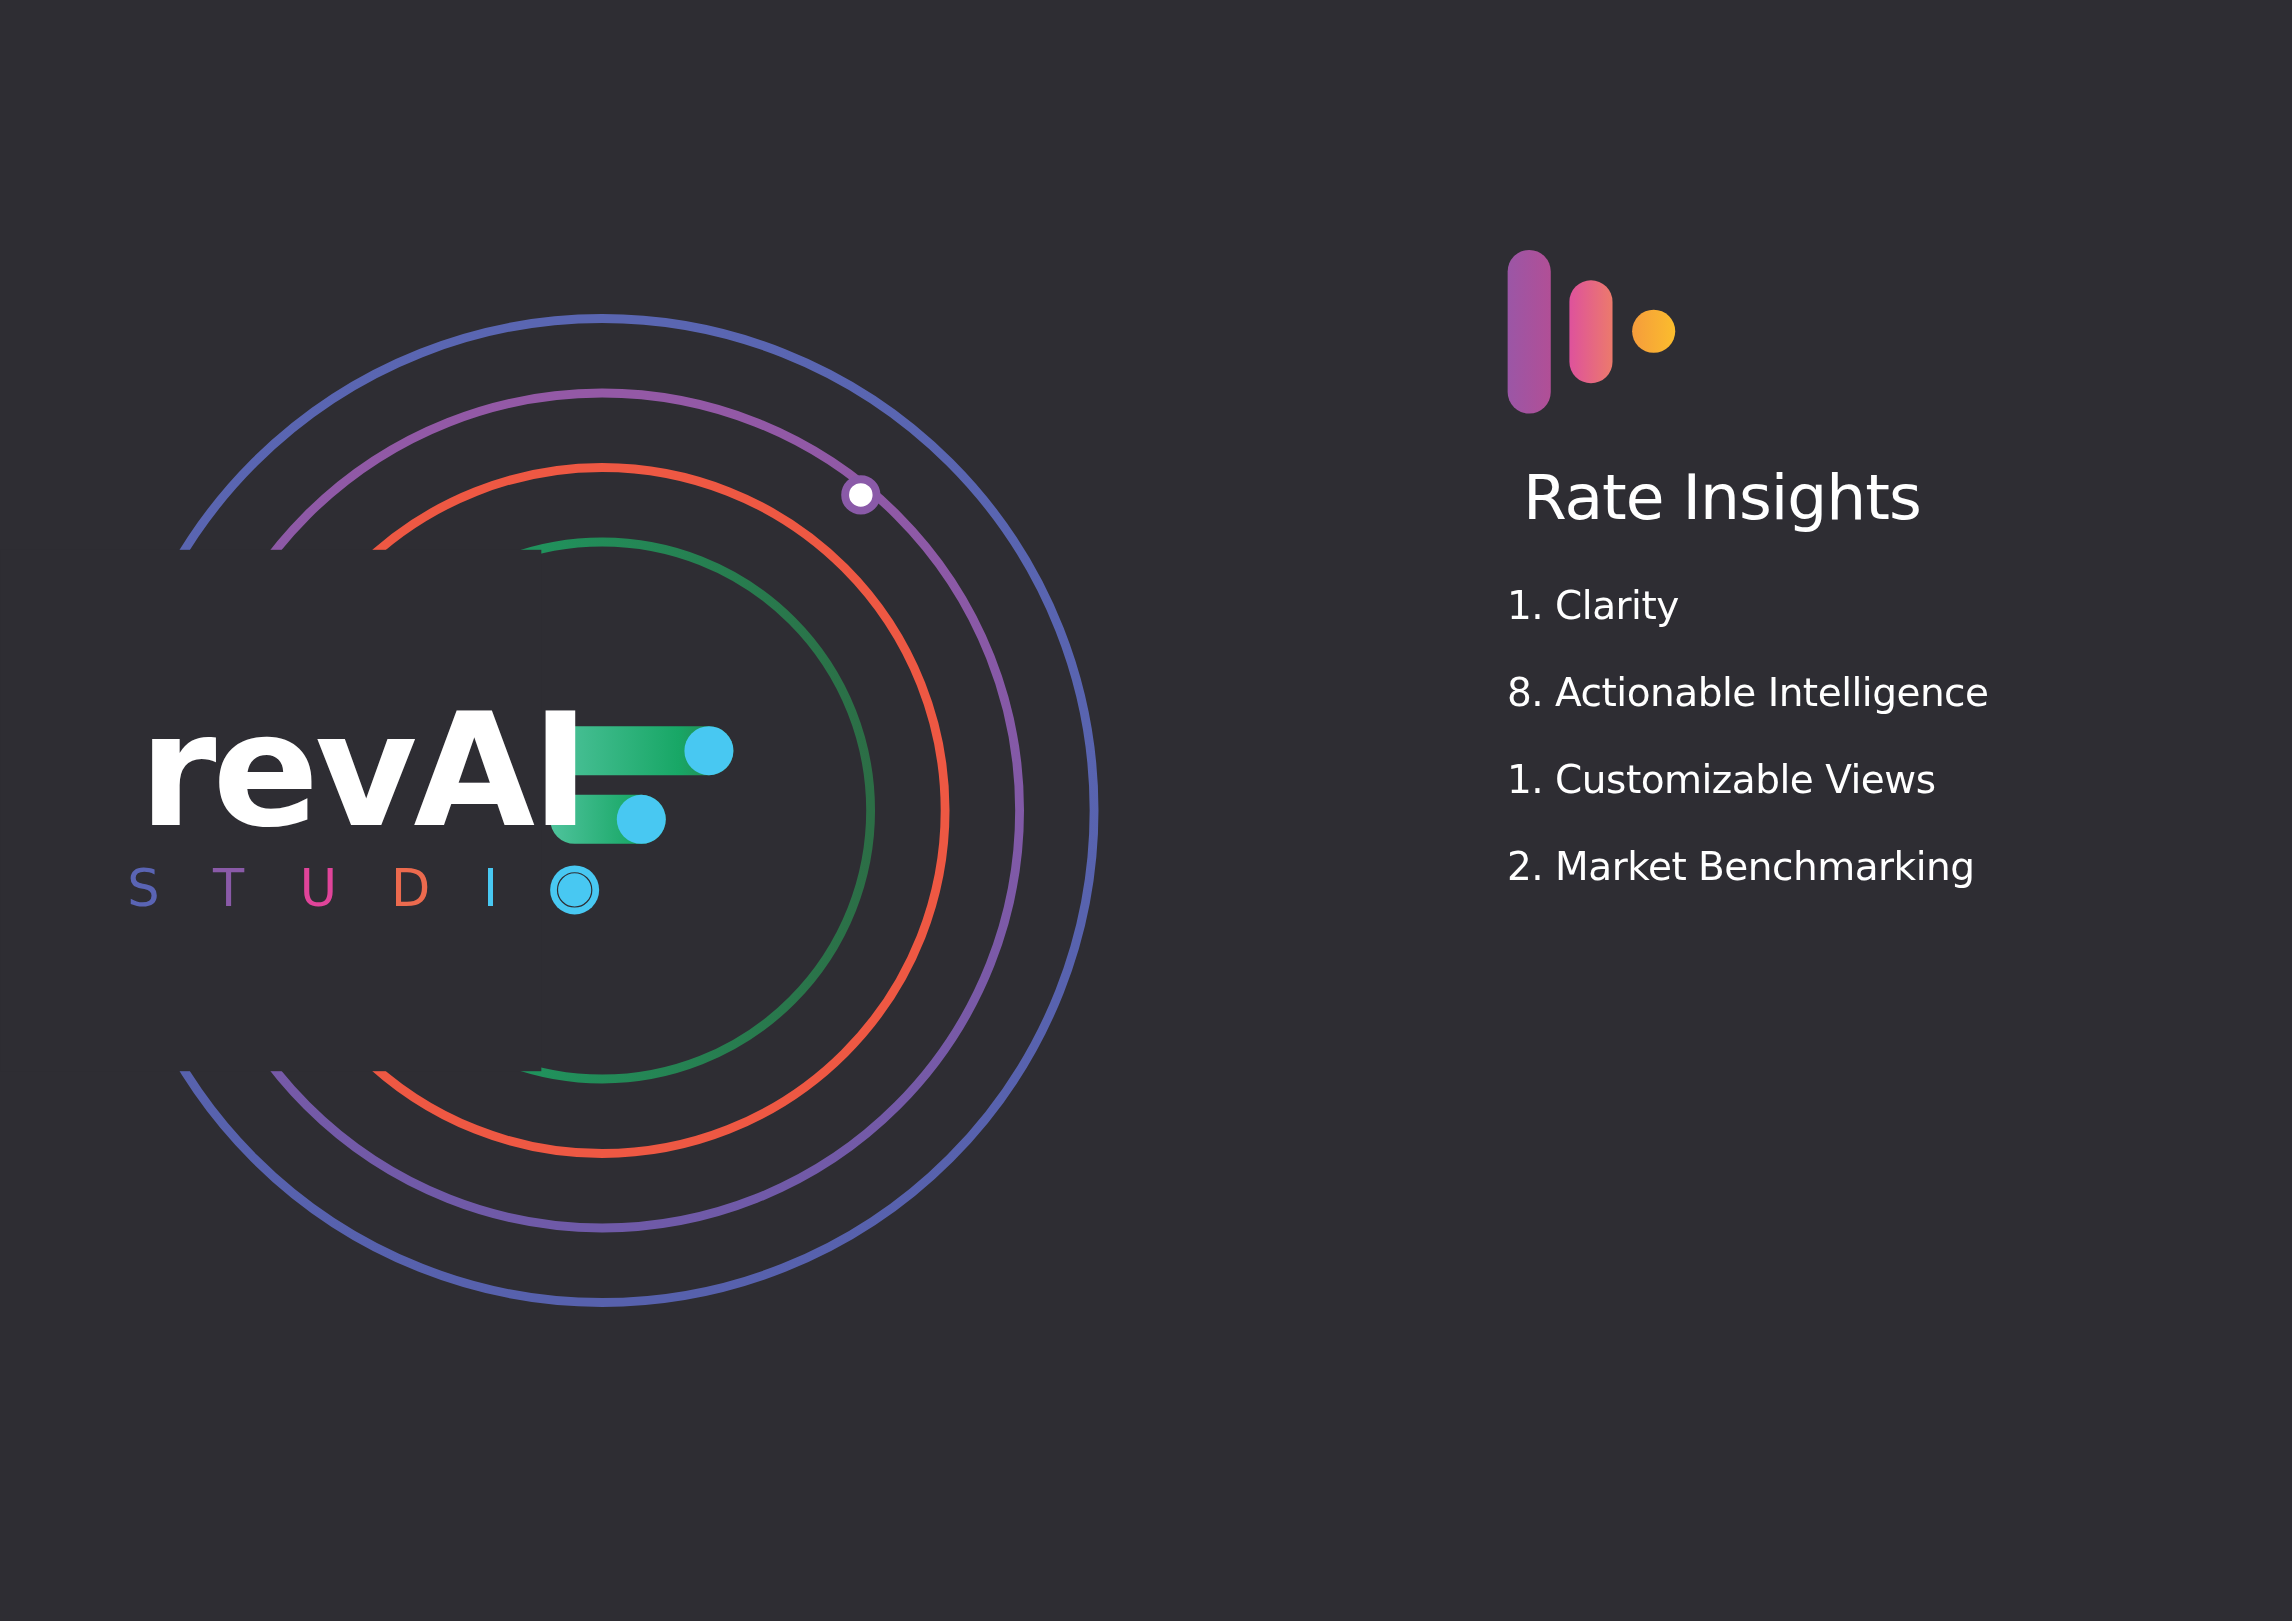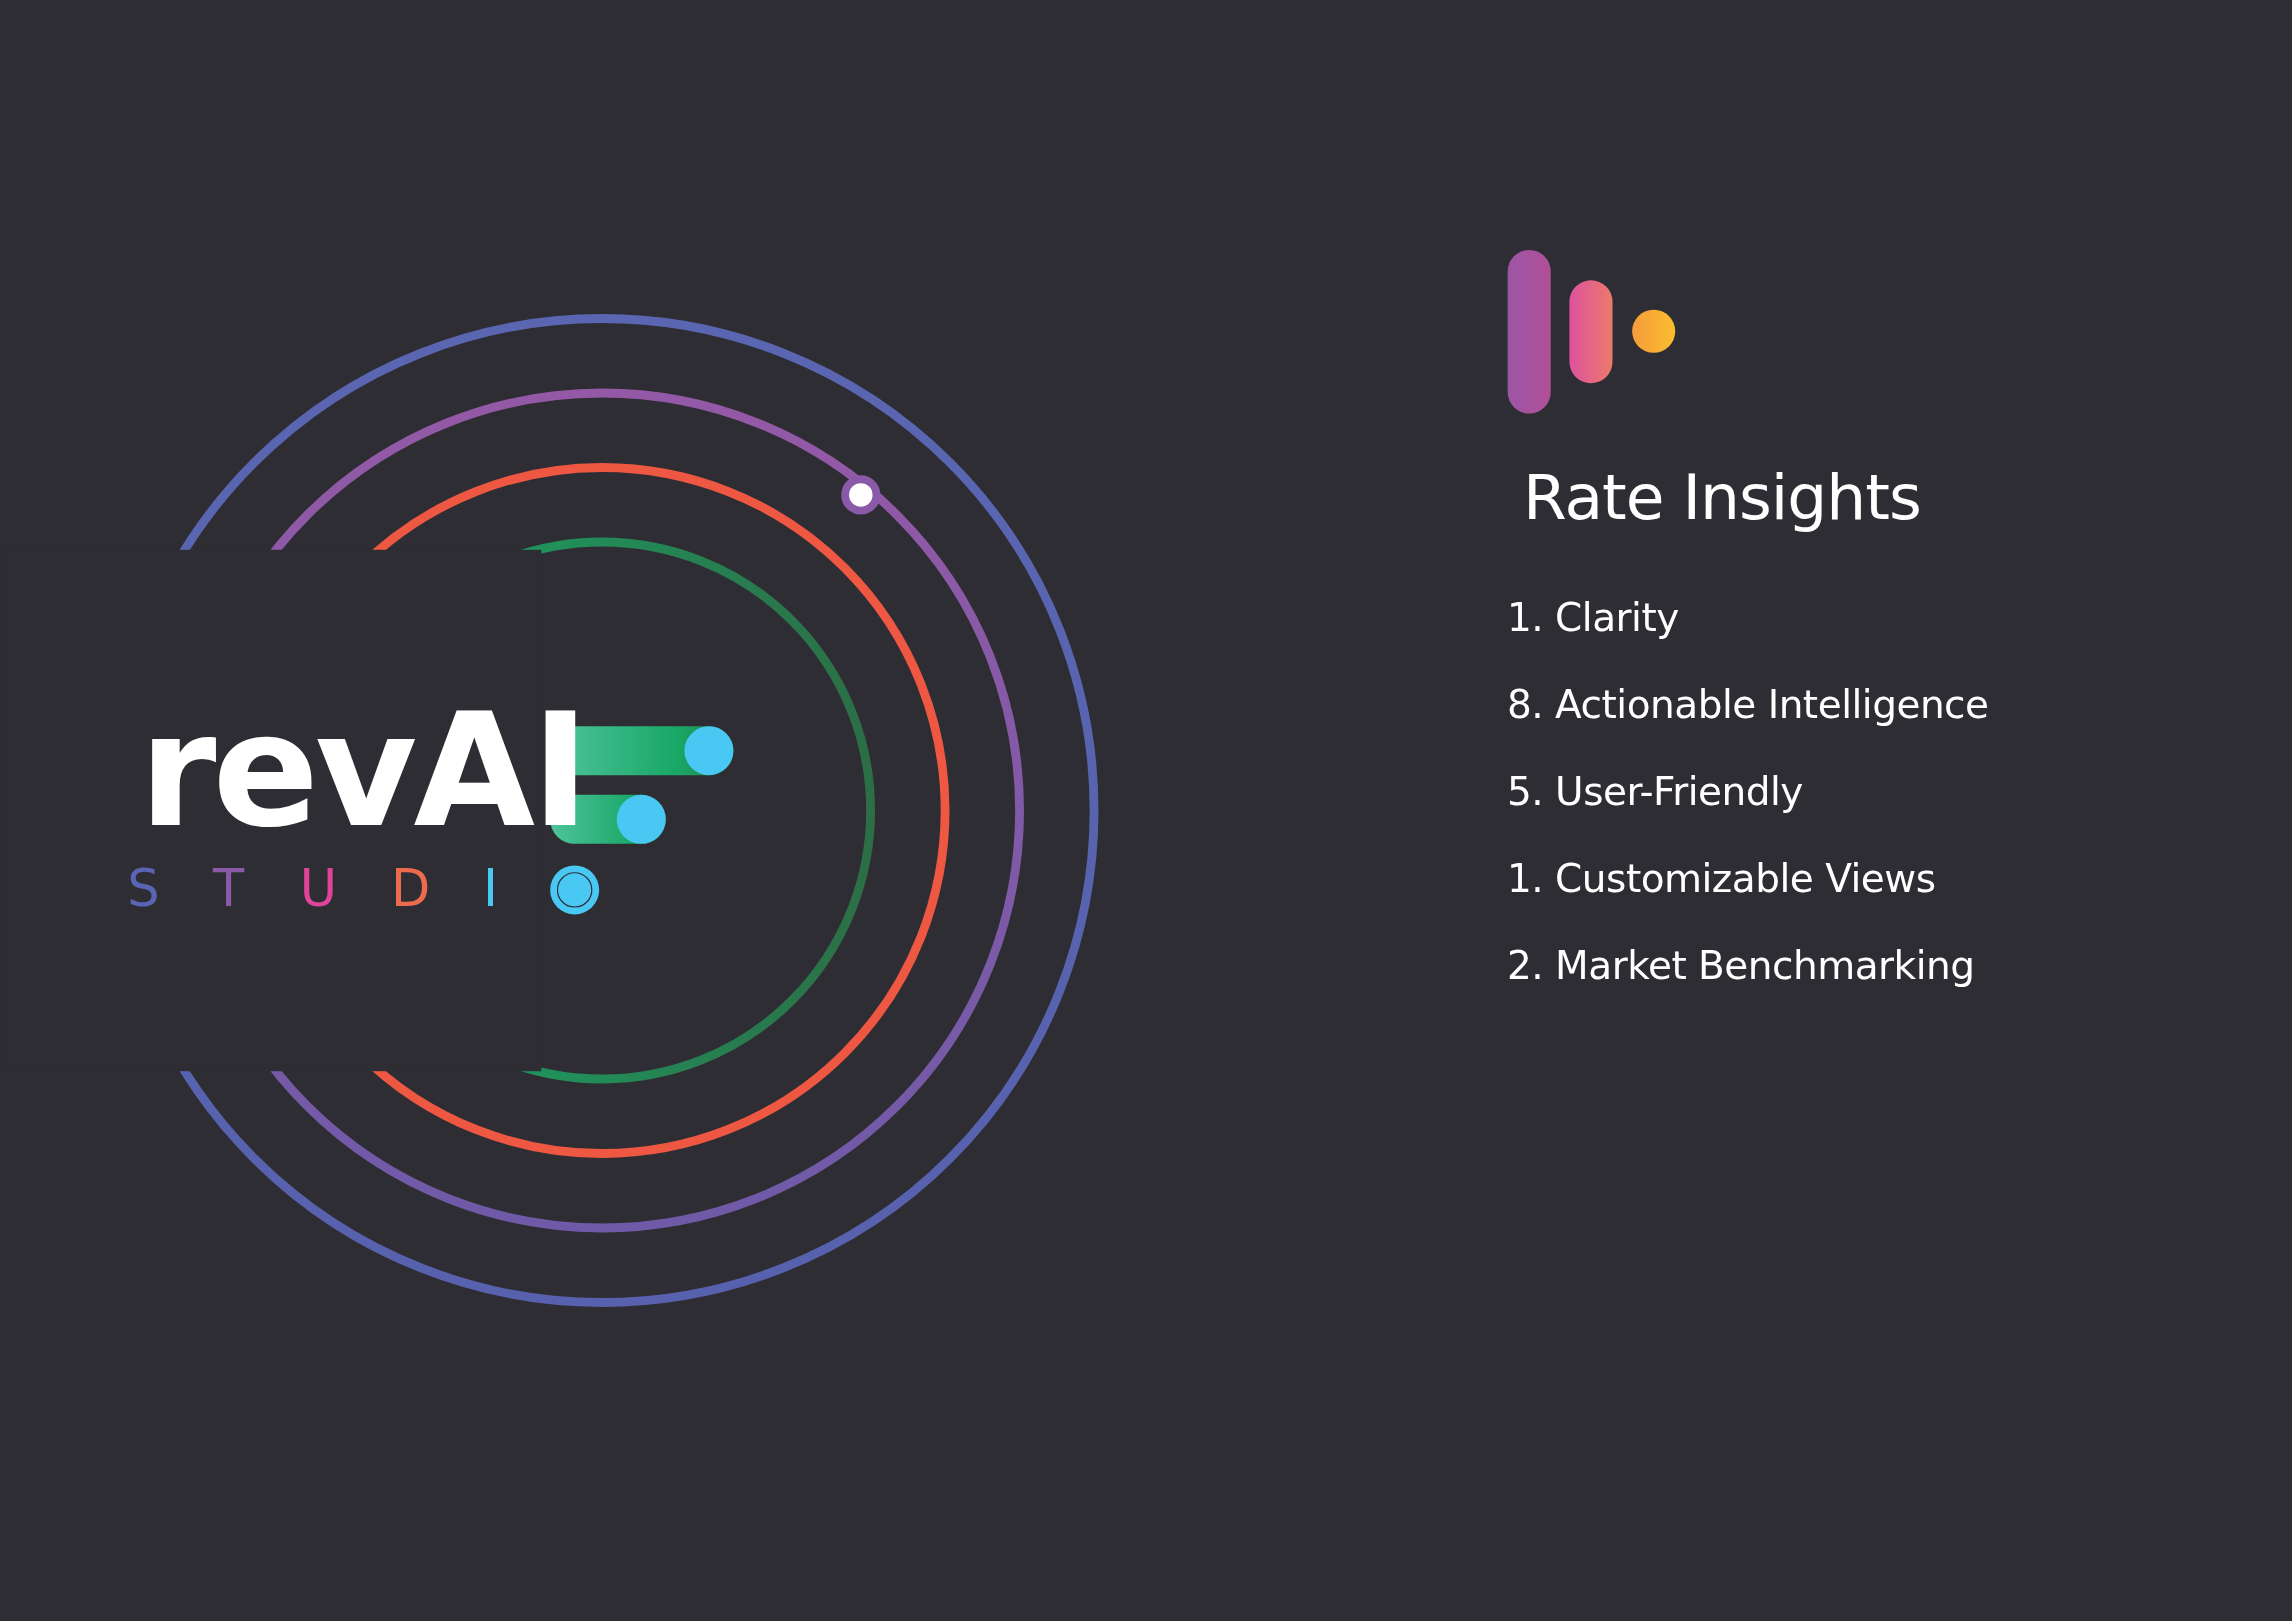--- a/index.html
+++ b/index.html
@@ -59,21 +59,21 @@
       white-space: nowrap;
       margin: 16px;
       letter-spacing: -1px;
     }
     .insights-list {
       list-style: none;
       margin: 0;
       padding: 0;
       position: absolute;
       left: 0;
-      top: 145px;
+      top: 133px;
     }
     .insights-list li {
       font-family: "DejaVu Sans", sans-serif;
       font-size: 39px;
       height: 87px;
       line-height: 59px;
       white-space: nowrap;
       color: #ffffff;
       letter-spacing: -0.5px;
     }
@@ -169,18 +169,17 @@
     <rect x="1601" y="286" width="44" height="105" rx="22" ry="22" fill="url(#gBar2)"></rect>
     <circle cx="1687" cy="338" r="22" fill="url(#gDot)"></circle>
   </g>
 </svg>
 
 <div class="insights-panel">
   <h1 class="insights-title">Rate Insights</h1>
   <ul class="insights-list">
     <li>1. Clarity</li>
     <li>8. Actionable Intelligence</li>
-    <li>5. User-Friendly</li>
     <li>1. Customizable Views</li>
     <li>2. Market Benchmarking</li>
   </ul>
 </div>
 
 
 </body></html>

